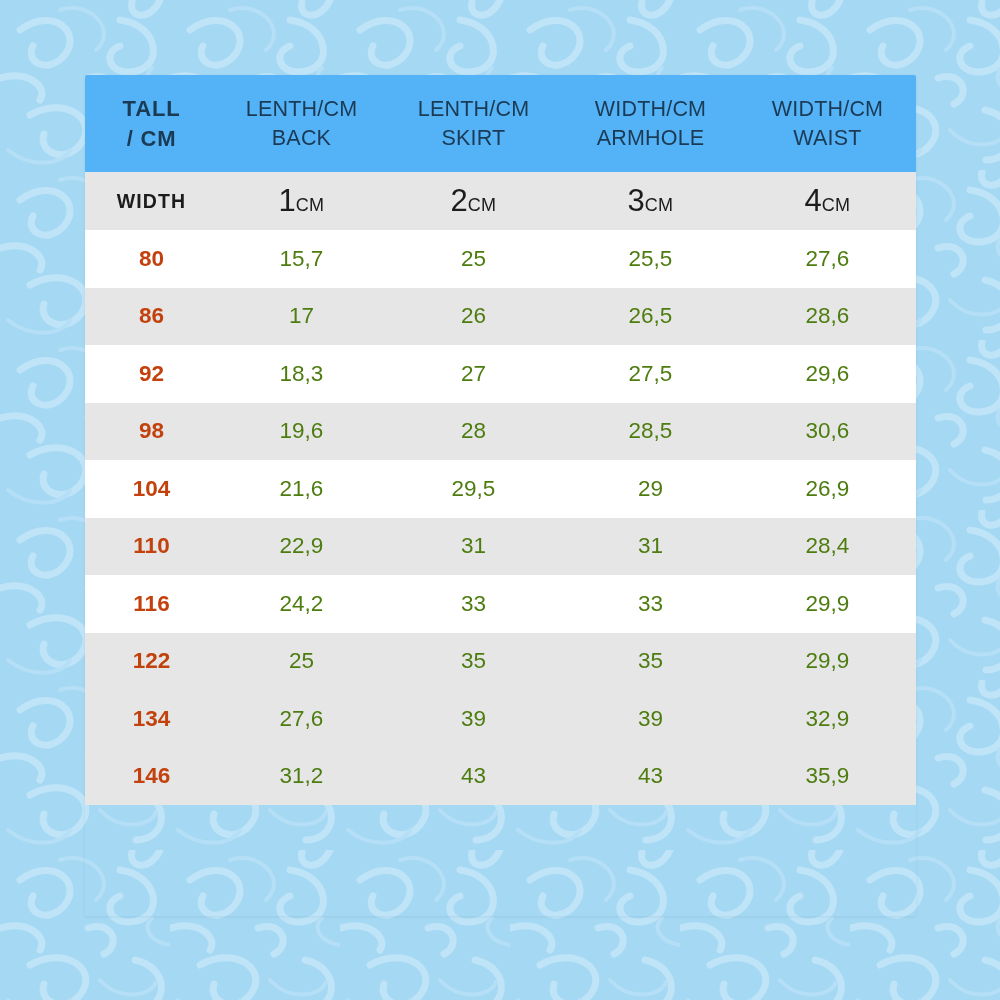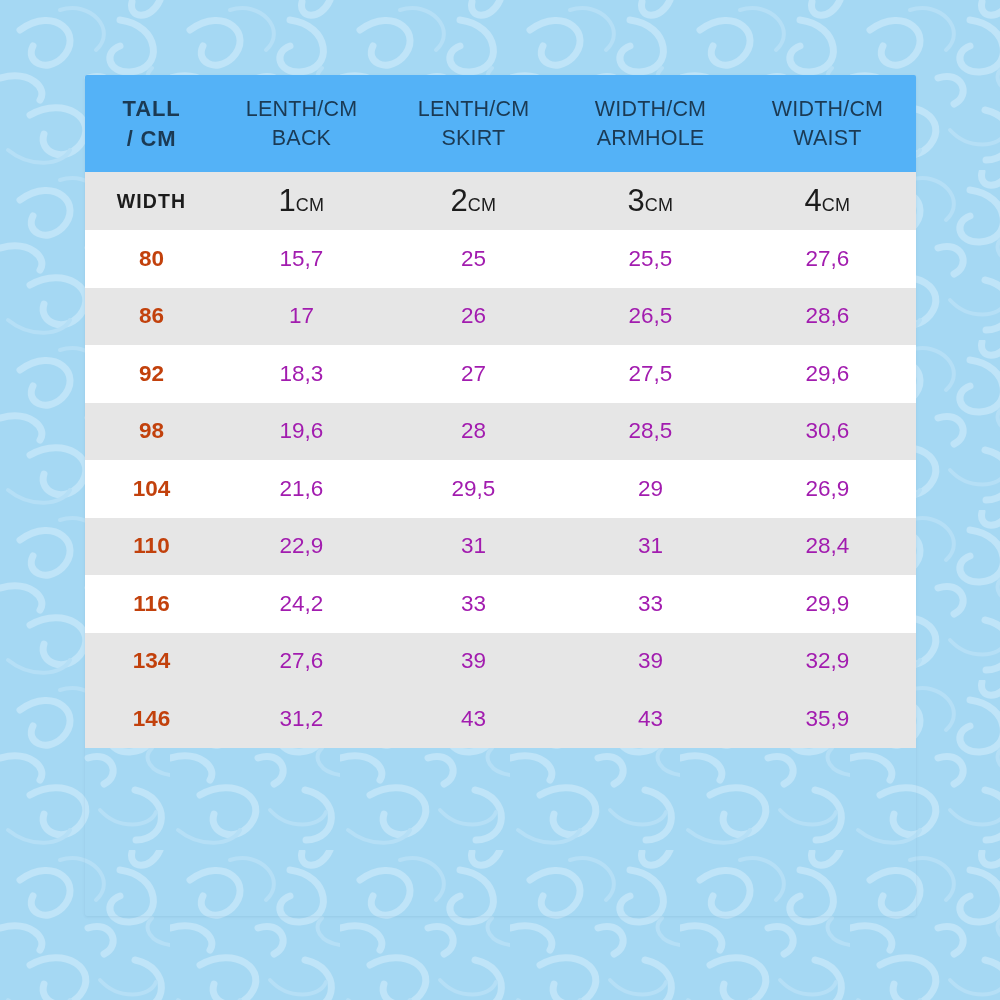--- a/index.html
+++ b/index.html
@@ -100,21 +100,21 @@
     font-weight: 400;
     letter-spacing: .4px;
   }
 
   
   tbody tr.data-row td {
     height: 57.5px;
     text-align: center;
     vertical-align: middle;
     font-size: 22.5px;
-    color: #a21caf;
+    color: #4d7c0f;
     padding: 0;
     font-weight: 400;
   }
 
   tbody tr.data-row td.size-cell {
     font-weight: 700;
     font-size: 22.5px;
     color: #c2410c;
   }
 
@@ -240,20 +240,27 @@
           <td>28,4</td>
         </tr>
         <tr class="data-row row-odd">
           <td class="size-cell">116</td>
           <td>24,2</td>
           <td>33</td>
           <td>33</td>
           <td>29,9</td>
         </tr>
         <tr class="data-row row-even">
+          <td class="size-cell">122</td>
+          <td>25</td>
+          <td>35</td>
+          <td>35</td>
+          <td>29,9</td>
+        </tr>
+        <tr class="data-row row-even">
           <td class="size-cell">134</td>
           <td>27,6</td>
           <td>39</td>
           <td>39</td>
           <td>32,9</td>
         </tr>
         <tr class="data-row row-even">
           <td class="size-cell">146</td>
           <td>31,2</td>
           <td>43</td>

